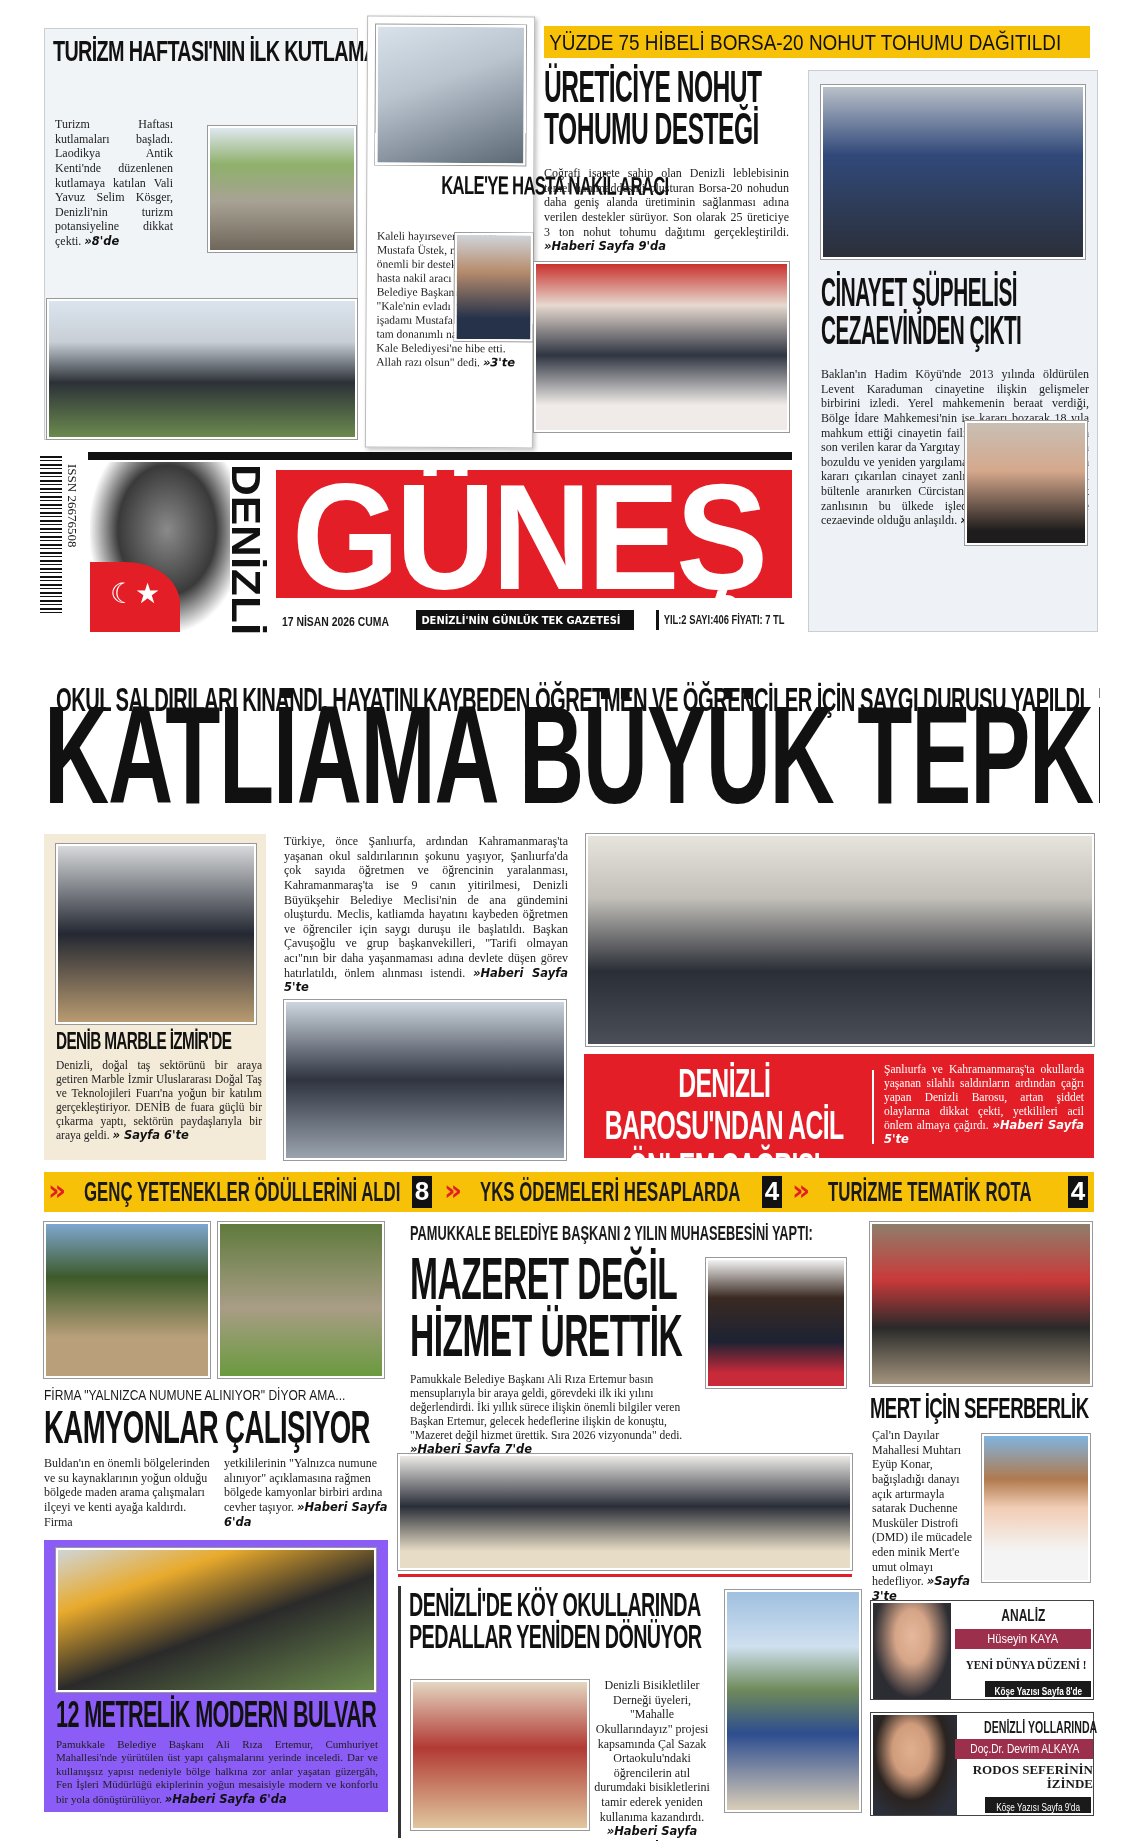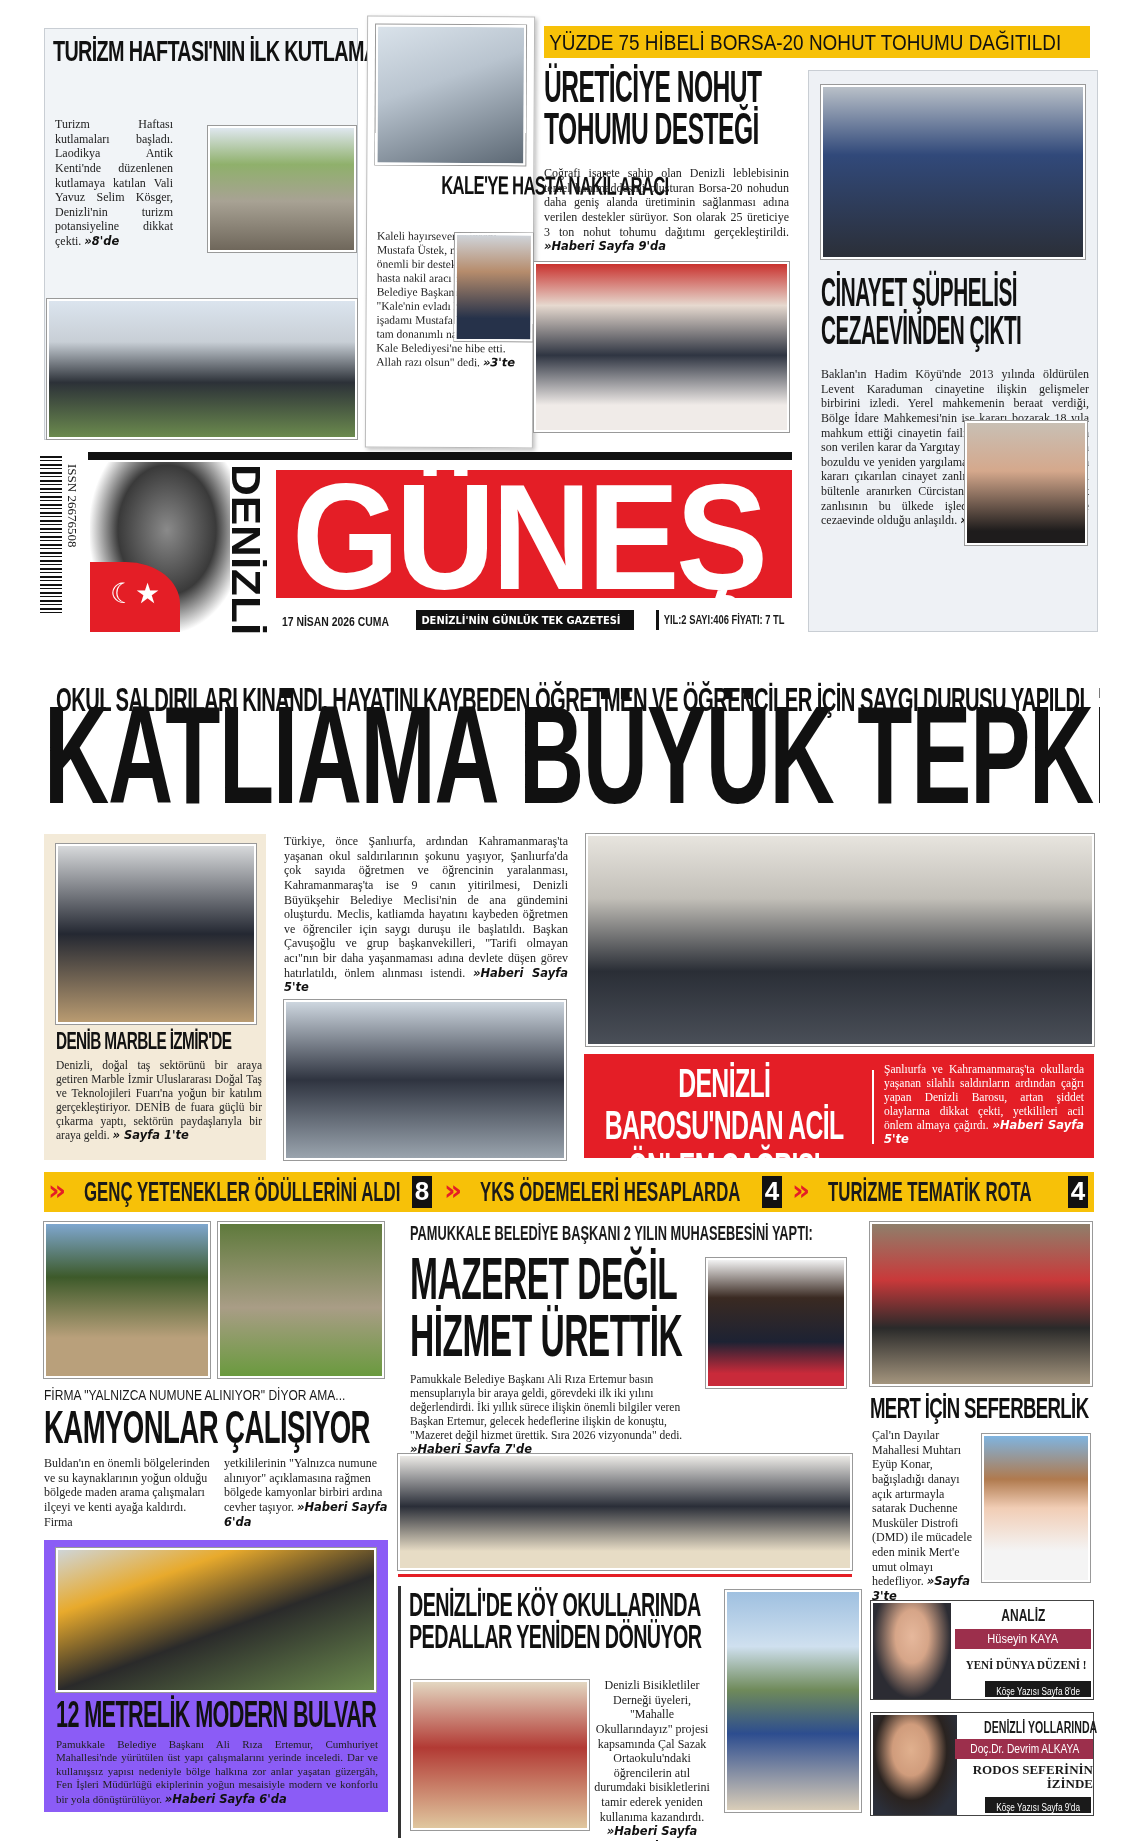--- a/index.html
+++ b/index.html
@@ -101,21 +101,21 @@
   <span style="font-family:'Liberation Sans',sans-serif;font-weight:700;font-size:140px;line-height:0.95;color:#111;display:inline-block;transform:scaleX(0.645);transform-origin:left top;white-space:nowrap;letter-spacing:-2px;">KATLİAMA BÜYÜK TEPKİ</span>
 </div>
 
 <div class="abs" style="left:44px;top:834px;width:222px;height:326px;background:#f3ead8;">
   <div class="abs photo" style="left:12px;top:10px;width:200px;height:180px;background:linear-gradient(180deg,#d7d9db 0%,#242832 50%,#b99b71 100%);"></div>
   <div class="head abs" style="left:12px;top:196px;width:210px;font-size:24px;">
     <span class="condensed" style="transform:scaleX(0.64);">DENİB MARBLE İZMİR'DE</span>
   </div>
   <p class="body abs" style="left:12px;top:224px;width:206px;font-size:11.5px;">
     <span>Denizli, doğal taş sektörünü bir araya getiren Marble İzmir Uluslararası Doğal Taş ve Teknolojileri Fuarı'na yoğun bir katılım gerçekleştiriyor. DENİB de fuara güçlü bir çıkarma yaptı, sektörün paydaşlarıyla bir araya geldi.</span>
-    <span class="ref">» Sayfa 1'te</span>
+    <span class="ref">» Sayfa 6'te</span>
   </p>
 </div>
 
 <p class="body abs" style="left:284px;top:834px;width:284px;font-size:12px;">
   <span>Türkiye, önce Şanlıurfa, ardından Kahramanmaraş'ta yaşanan okul saldırılarının şokunu yaşıyor, Şanlıurfa'da çok sayıda öğretmen ve öğrencinin yaralanması, Kahramanmaraş'ta ise 9 canın yitirilmesi, Denizli Büyükşehir Belediye Meclisi'nin de ana gündemini oluşturdu. Meclis, katliamda hayatını kaybeden öğretmen ve öğrenciler için saygı duruşu ile başlatıldı. Başkan Çavuşoğlu ve grup başkanvekilleri, "Tarifi olmayan acı"nın bir daha yaşanmaması adına devlete düşen görev hatırlatıldı, önlem alınması istendi.</span>
   <span class="ref">»Haberi Sayfa 5'te</span>
 </p>
 <div class="abs photo" style="left:284px;top:1000px;width:282px;height:160px;background:linear-gradient(180deg,#cdd6df 0%,#2f3440 50%,#9aa4ae 100%);"></div>
 <div class="abs photo" style="left:586px;top:834px;width:508px;height:212px;background:linear-gradient(180deg,#e7e4de 0%,#c2bfb8 30%,#2a2e36 65%,#4a4f58 100%);"></div>
 
@@ -221,21 +221,21 @@
   <div class="abs" style="left:2px;top:2px;width:78px;height:96px;background:radial-gradient(ellipse at 50% 35%,#e6b89c 0%,#d6a588 30%,#2c2c33 70%);"></div>
   <div class="abs" style="left:84px;top:6px;width:136px;text-align:center;">
     <span style="font-family:'Liberation Sans',sans-serif;font-weight:700;font-size:16px;display:inline-block;transform:scaleX(0.75);">ANALİZ</span>
   </div>
   <div class="abs" style="left:84px;top:28px;width:136px;height:20px;background:#9c2f4c;text-align:center;text-decoration:underline;">
     <span style="font-family:'Liberation Sans',sans-serif;font-size:13px;color:#fff;display:inline-block;transform:scaleX(0.85);line-height:20px;">Hüseyin KAYA</span>
   </div>
   <div class="abs" style="left:84px;top:54px;width:136px;text-align:center;">
     <span style="font-family:'Liberation Serif',serif;font-weight:700;font-size:13px;display:inline-block;transform:scaleX(0.85);white-space:nowrap;">YENİ DÜNYA DÜZENİ !</span>
   </div>
-  <div class="abs" style="left:114px;top:80px;width:106px;height:16px;background:#1a1a1a;text-align:center;">
+  <div class="abs" style="left:114px;top:80px;width:106px;height:16px;background:#1a1a1a;text-align:center;font-weight:bold;">
     <span style="font-family:'Liberation Sans',sans-serif;font-size:10px;color:#fff;line-height:16px;display:inline-block;transform:scaleX(0.82);white-space:nowrap;">Köşe Yazısı Sayfa 8'de</span>
   </div>
 </div>
 
 <div class="abs" style="left:870px;top:1712px;width:224px;height:104px;border:1px solid #444;background:#fff;">
   <div class="abs" style="left:2px;top:2px;width:84px;height:100px;background:radial-gradient(ellipse at 45% 35%,#e0b08e 0%,#d09c7c 28%,#2a2320 55%,#2b2f3a 80%);"></div>
   <div class="abs" style="left:84px;top:6px;width:138px;text-align:center;">
     <span style="font-family:'Liberation Sans',sans-serif;font-weight:700;font-size:16px;display:inline-block;transform:scaleX(0.66);white-space:nowrap;">DENİZLİ YOLLARINDA</span>
   </div>
   <div class="abs" style="left:84px;top:26px;width:138px;height:20px;background:#9c2f4c;text-align:center;">

